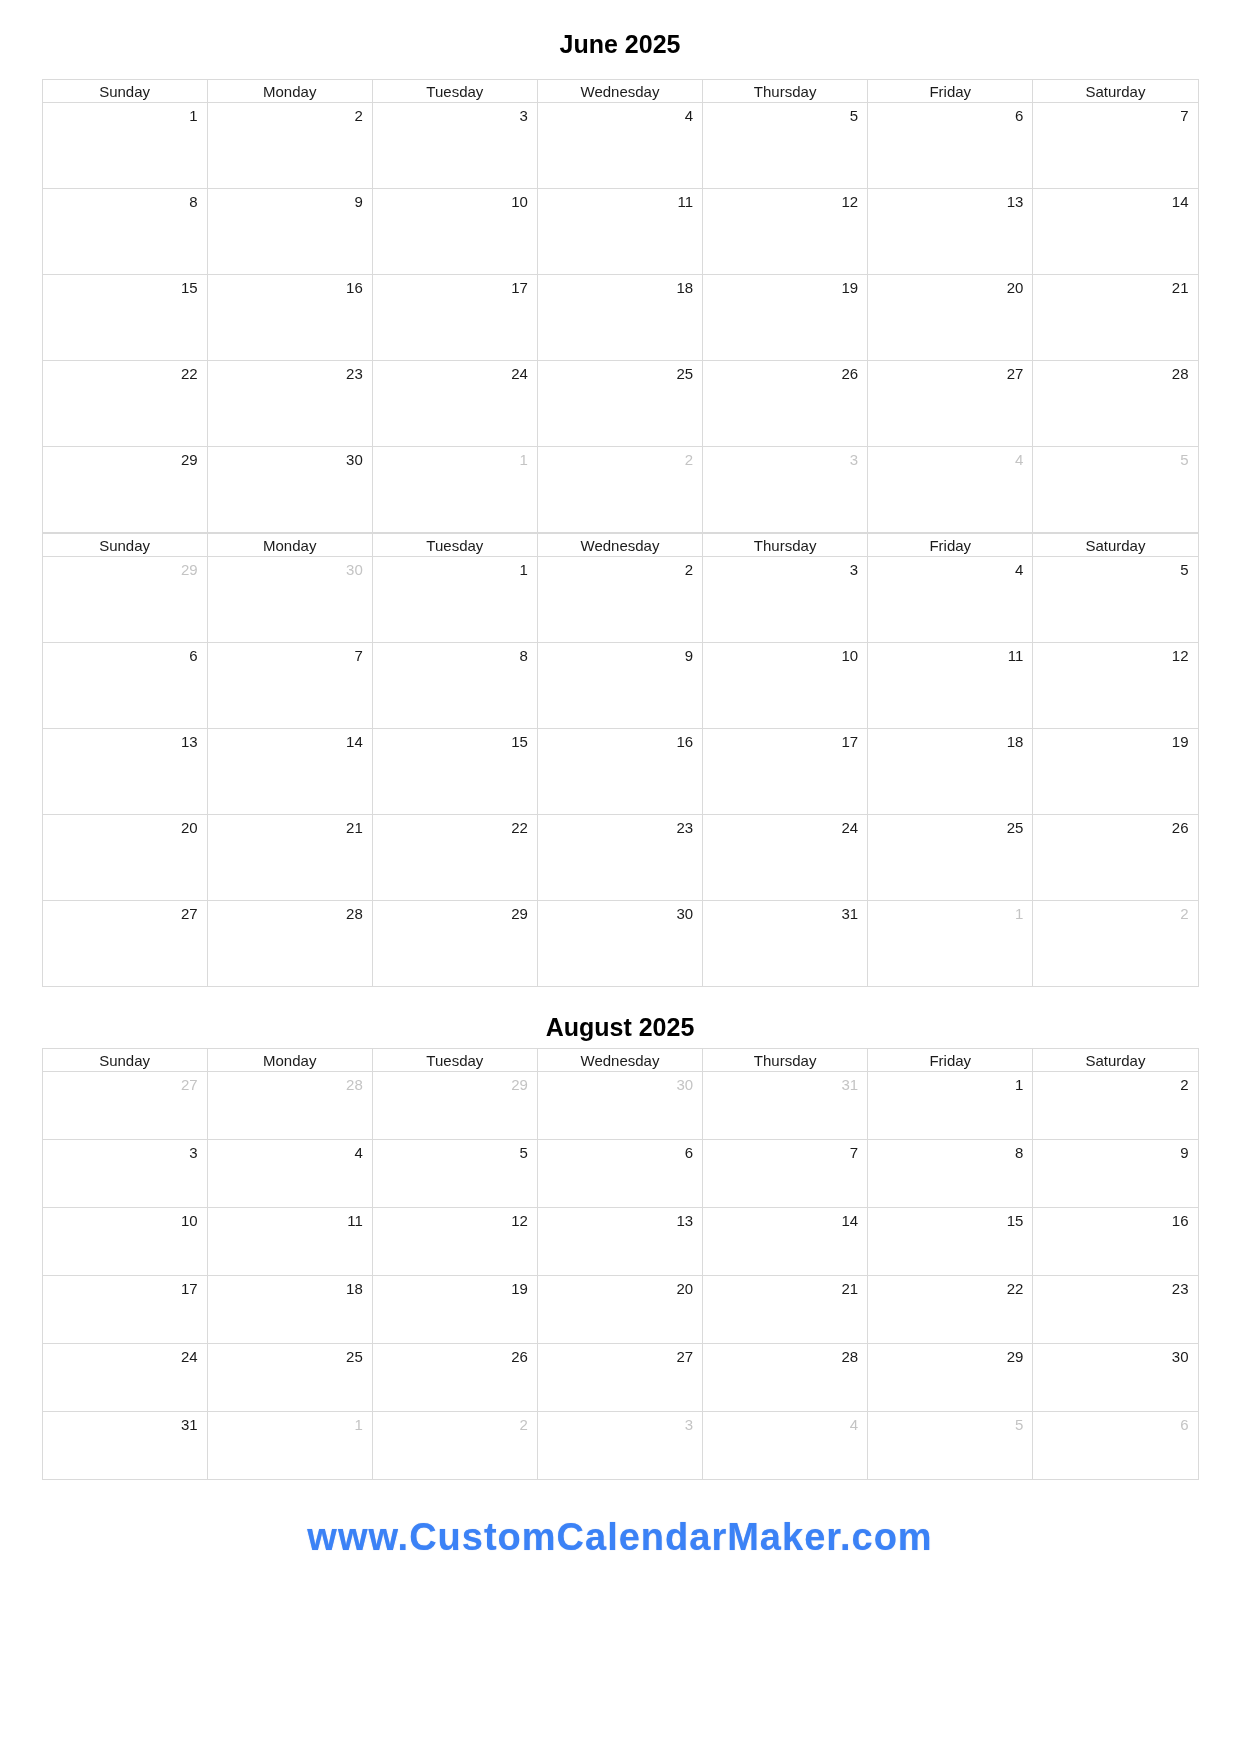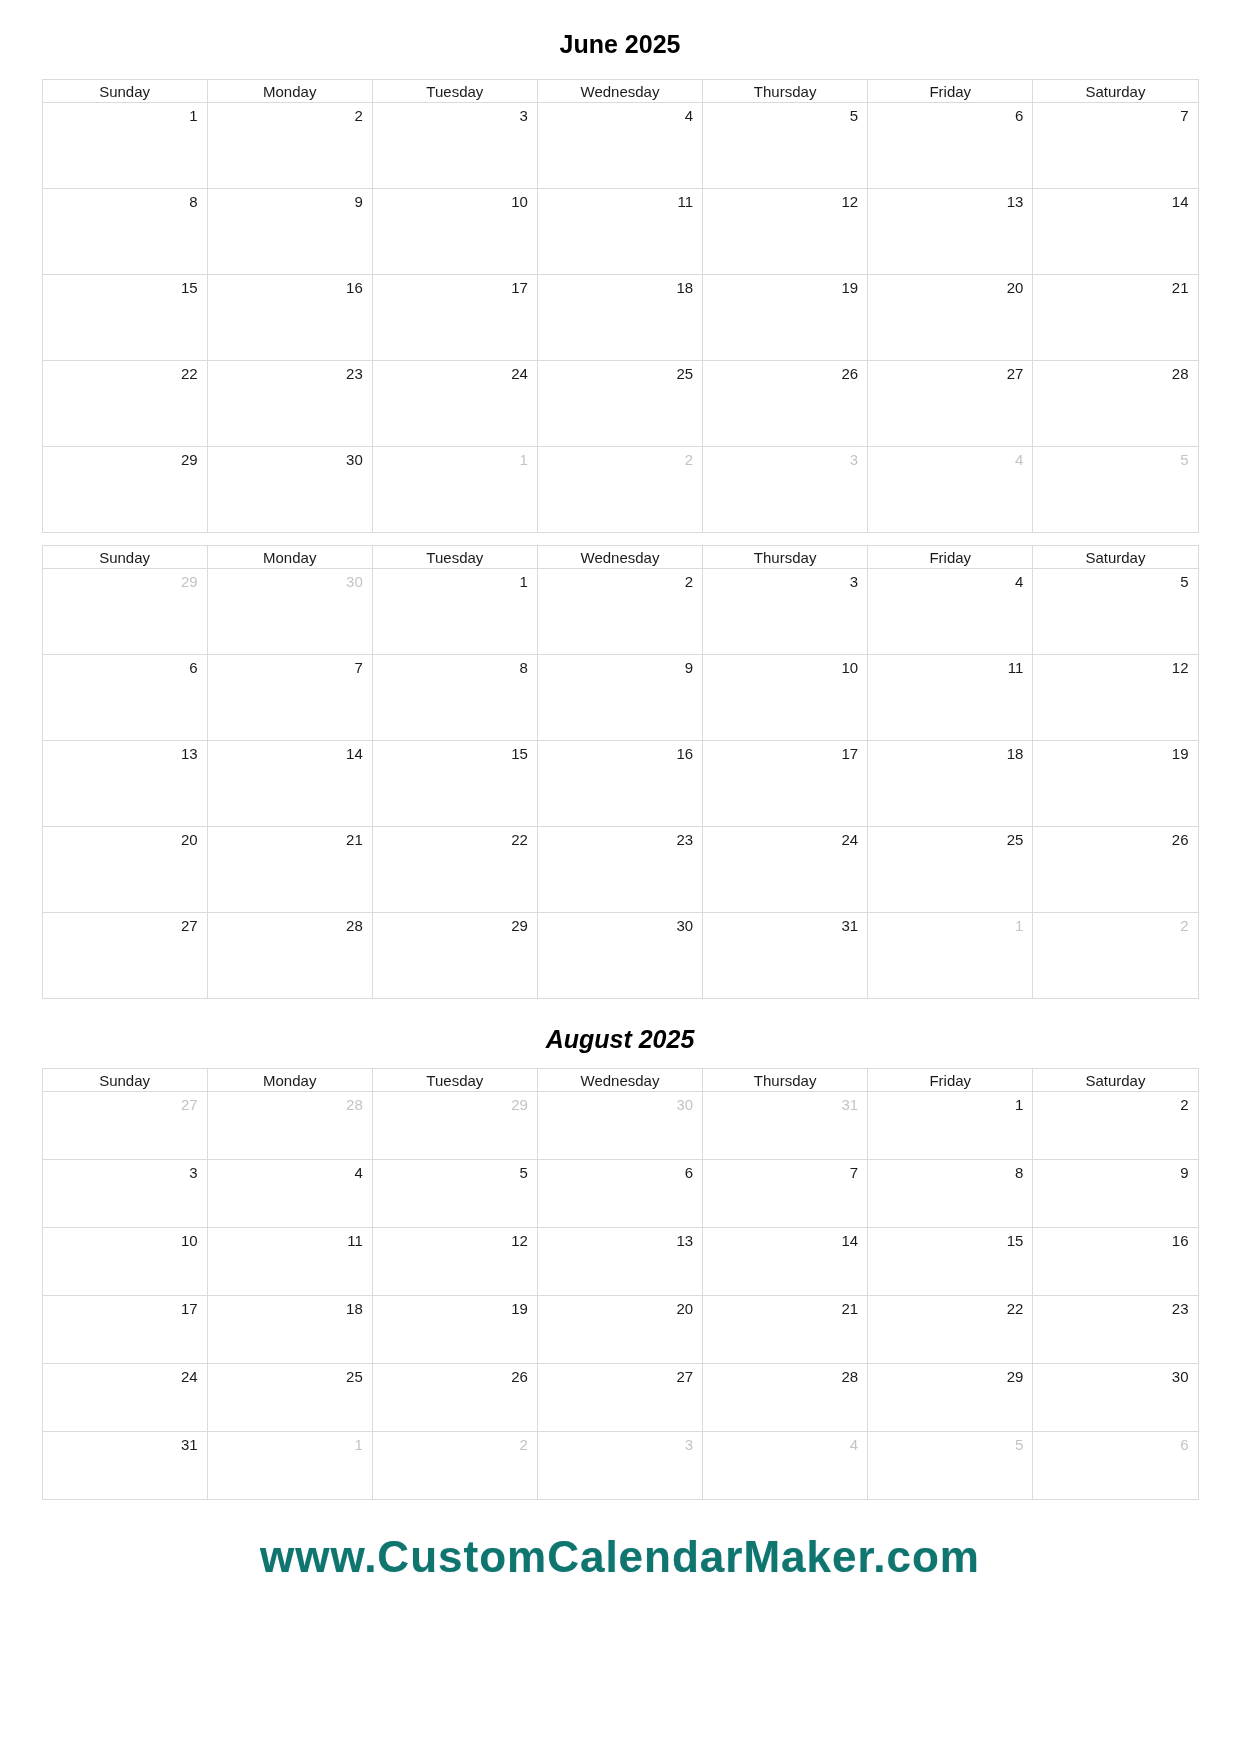--- a/index.html
+++ b/index.html
@@ -15,25 +15,25 @@
 
   .month-title {
     text-align: center;
     font-size: 25px;
     line-height: 28px;
     font-weight: 700;
     color: #000000;
     margin: 26px 0 21px 0;
   }
   .month:first-child .month-title { margin-top: 30px; }
-  .month:nth-child(3) .month-title { margin-bottom: 15px; font-style: italic; }
+  .month:nth-child(3) .month-title { margin-bottom: 7px; }
 
   table.calendar {
     width: 1157px;
-    margin: 12px auto;
+    margin: 0 auto;
     border-collapse: collapse;
     table-layout: fixed;
   }
   .calendar th {
     border: 1px solid #dadada;
     height: 23px;
     padding: 2px 0;
     font-size: 15px;
     font-weight: 400;
     text-align: center;
@@ -55,25 +55,25 @@
 
   .day-num { color: #1b1b1b; }
   .day-num.out { color: #c4c4c4; }
 
   .watermark {
     margin-top: 36px;
     text-align: center;
   }
   .watermark a {
     display: inline-block;
-    font-size: 44px;
+    font-size: 38px;
     line-height: 42px;
     font-weight: 700;
     letter-spacing: 1px;
-    color: #0f766e;
+    color: #3b82f6;
     text-decoration: none;
     text-shadow: 0 0 1px rgba(91,130,216,0.55);
   }
 </style>
 </head>
 <body>
 
 <div class="page">
   <div id="months">
       <section class="month">

